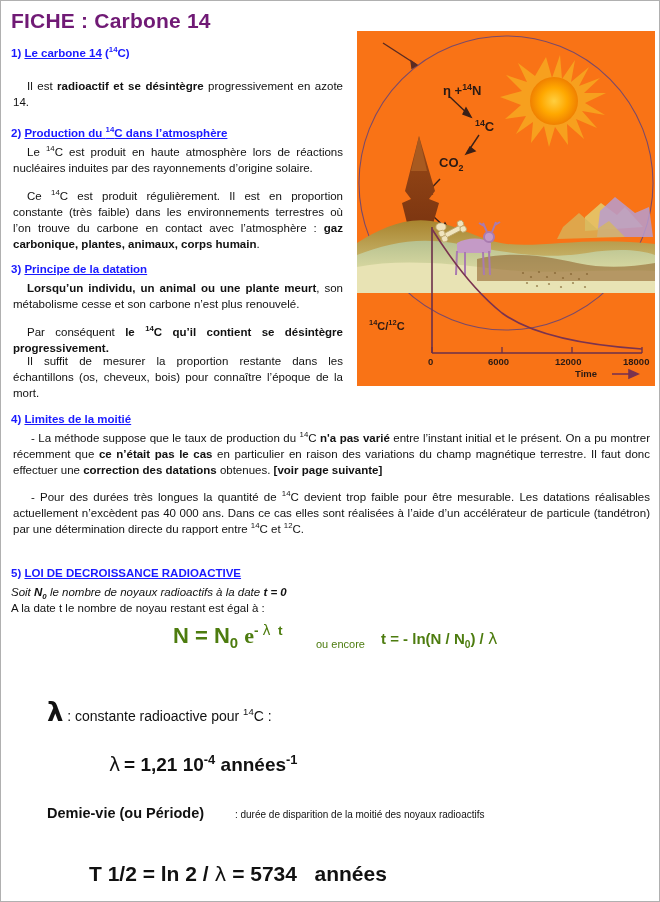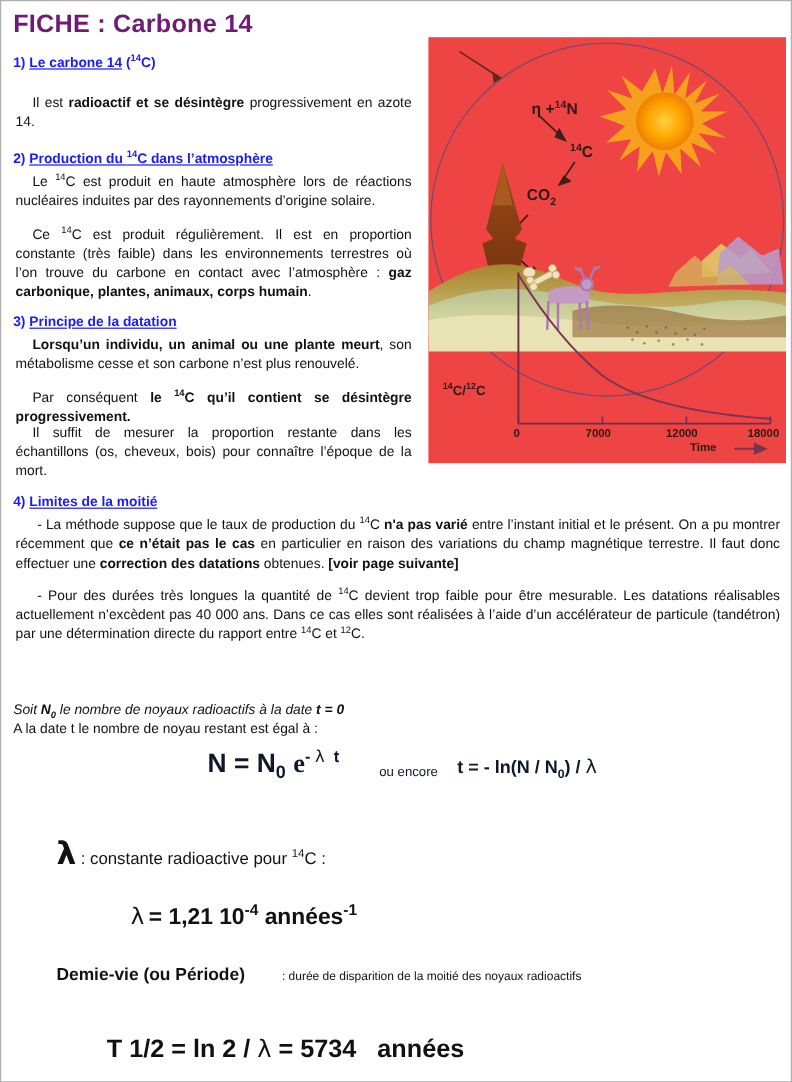--- a/index.html
+++ b/index.html
@@ -50,21 +50,21 @@
   }
   .para.nodent { text-indent: 0; }
   .para.dash { text-indent: 18px; }
   .para b { font-weight: bold; }
   sup { font-size: 0.68em; vertical-align: super; line-height: 0; }
   sub { font-size: 0.68em; vertical-align: sub; line-height: 0; }
 
   
   .formula {
     position: absolute;
-    color: #0f172a;
+    color: #4d7c0f;
     font-weight: bold;
     white-space: nowrap;
   }
   .f-main { font-size: 22px; }
   .f-small { font-size: 11px; font-weight: normal; }
   .lam { font-family: "DejaVu Sans", sans-serif; font-weight: normal; }
   .plain-line {
     position: absolute;
     font-size: 13.5px;
     color: #111;
@@ -72,21 +72,21 @@
   }
   .plain-line b { font-weight: bold; }
 
   
   #illus {
     position: absolute;
     left: 356px;
     top: 30px;
     width: 298px;
     height: 355px;
-    background: #ef4444;
+    background: #f97316;
   }
   #illus svg { display: block; }
   .lbl {
     position: absolute;
     font-family: "Liberation Sans", sans-serif;
     font-weight: bold;
     color: #2b1a14;
     white-space: nowrap;
   }
 </style>
@@ -135,20 +135,24 @@
     <span class="num">4)</span>
     <span class="ttl">Limites de la moitié</span>
   </div>
   <div class="para dash" style="left:12px; top:430px; width:637px;">
     - La méthode suppose que le taux de production du <sup>14</sup>C <b>n'a pas varié</b> entre l’instant initial et le présent. On a pu montrer récemment que <b>ce n’était pas le cas</b> en particulier en raison des variations du champ magnétique terrestre. Il faut donc effectuer une <b>correction des datations</b> obtenues. <b>[voir page suivante]</b>
   </div>
   <div class="para dash" style="left:12px; top:489px; width:637px;">
     - Pour des durées très longues la quantité de <sup>14</sup>C devient trop faible pour être mesurable. Les datations réalisables actuellement n’excèdent pas 40 000 ans. Dans ce cas elles sont réalisées à l’aide d’un accélérateur de particule (tandétron) par une détermination directe du rapport entre <sup>14</sup>C et <sup>12</sup>C.
   </div>
 
+  <div class="sec-head" style="left:10px; top:566px;">
+    <span class="num">5)</span>
+    <span class="ttl">LOI DE DECROISSANCE RADIOACTIVE</span>
+  </div>
   <div class="para nodent" style="left:10px; top:584px; width:400px;font-style:italic;">
     Soit <b>N<sub>0</sub></b> le nombre de noyaux radioactifs à la date <b>t = 0</b>
   </div>
   <div class="para nodent" style="left:10px; top:600px; width:400px;">A la date t le nombre de noyau restant est égal à :</div>
 
   <div class="formula f-main" style="left:172px; top:622px;">
     N = N<sub>0</sub> <span style="font-family:'Liberation Serif',serif;">e</span><sup style="font-size:0.62em;">-&nbsp;<span class="lam">λ</span>&nbsp;&nbsp;t</sup>
   </div>
   <div class="formula f-small" style="left:315px; top:637px;">ou encore</div>
   <div class="formula" style="left:380px; top:628px; font-size:15px;">
@@ -305,19 +309,19 @@
       <sup>14</sup>C
     </div>
     <div class="lbl" style="left:82px; top:124px; font-size:13px;">
       CO<sub>2</sub>
     </div>
 
     <div class="lbl" style="left:12px; top:289px; font-size:11px;">
       <sup>14</sup>C/<sup>12</sup>C
     </div>
     <div class="lbl" style="left:71px; top:325px; font-size:9.5px;">0</div>
-    <div class="lbl" style="left:131px; top:325px; font-size:9.5px;">7000</div>
+    <div class="lbl" style="left:131px; top:325px; font-size:9.5px;">6000</div>
     <div class="lbl" style="left:198px; top:325px; font-size:9.5px;">12000</div>
     <div class="lbl" style="left:266px; top:325px; font-size:9.5px;">18000</div>
     <div class="lbl" style="left:218px; top:337px; font-size:9.5px;">Time</div>
   </div>
 
 </div>
 
 </body></html>

